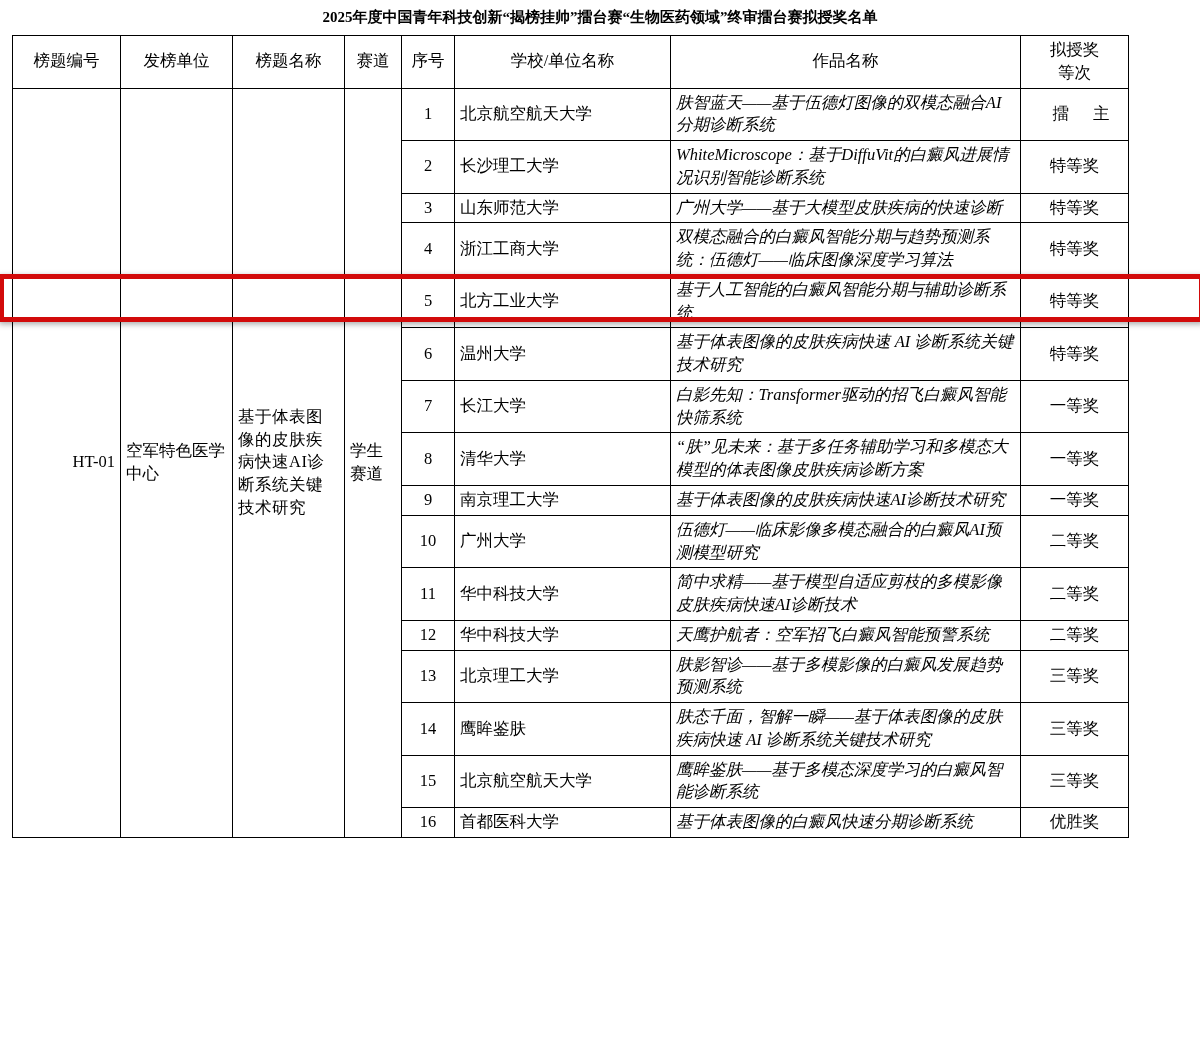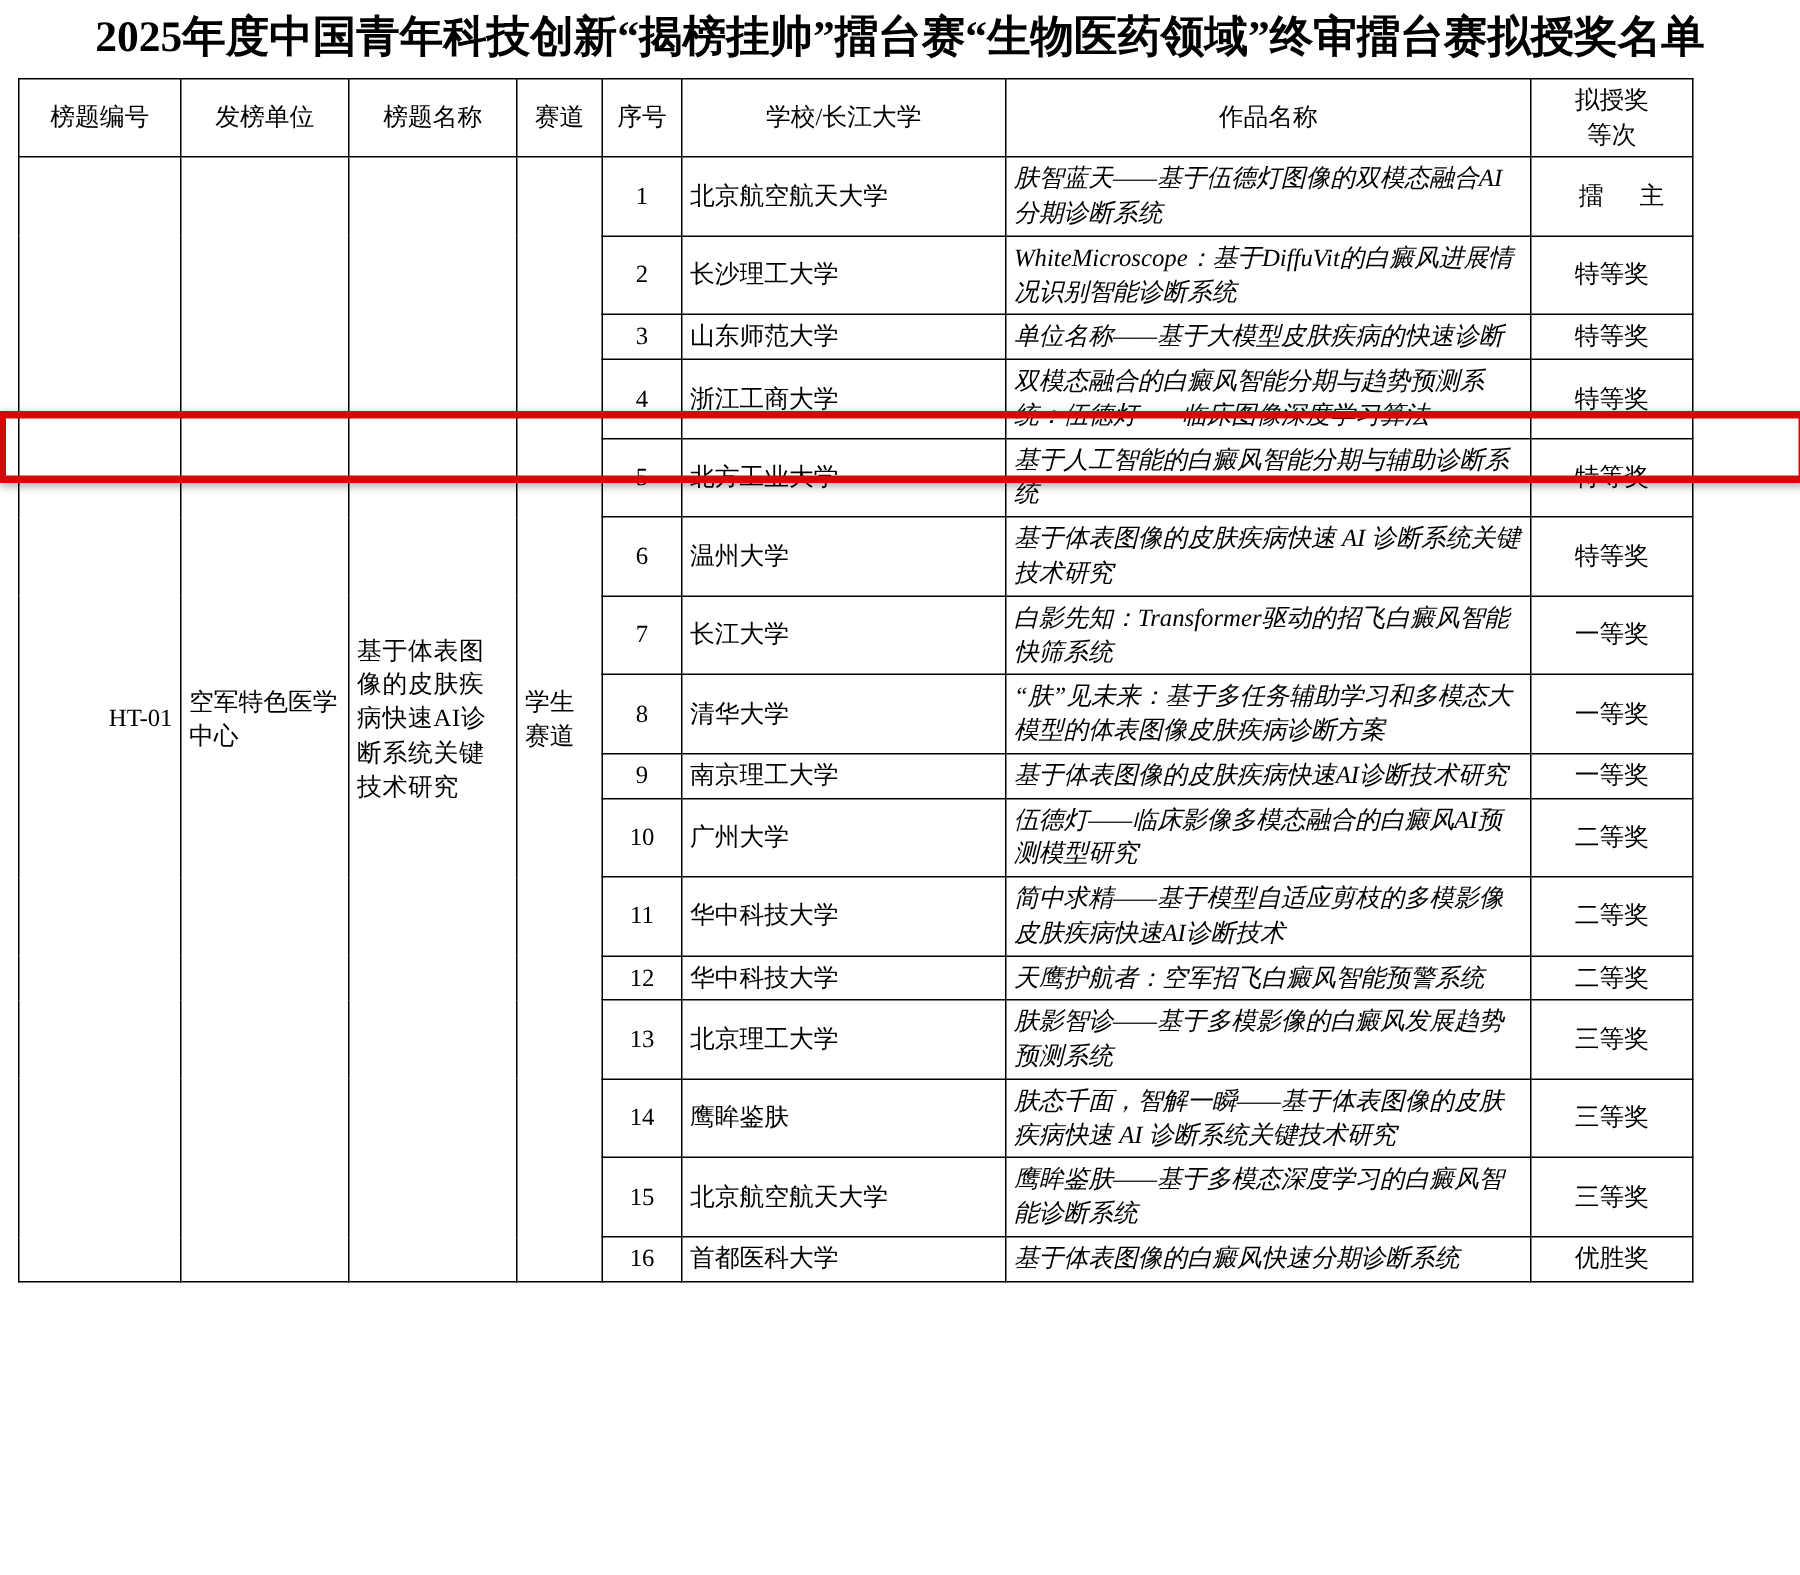--- a/index.html
+++ b/index.html
@@ -16,21 +16,21 @@
   }
   .page {
     position: relative;
     width: 1200px;
     height: 1050px;
     box-sizing: border-box;
     padding: 0;
   }
   .doc-title {
     text-align: center;
-    font-size: 29px;
+    font-size: 15px;
     font-weight: bold;
     letter-spacing: 0px;
     padding: 8px 0 9px 0;
     line-height: 1.2;
     font-family: "Liberation Serif", "DejaVu Serif", serif;
   }
   table.award-table {
     border-collapse: collapse;
     width: 1104px;
     margin: 0 12px;
@@ -111,21 +111,21 @@
       <col class="col-work">
       <col class="col-award">
     </colgroup>
     <thead>
       <tr>
         <th>榜题编号</th>
         <th>发榜单位</th>
         <th>榜题名称</th>
         <th>赛道</th>
         <th>序号</th>
-        <th>学校/长江大学</th>
+        <th>学校/单位名称</th>
         <th>作品名称</th>
         <th>
           <div>拟授奖</div>
           <div>等次</div>
         </th>
       </tr>
     </thead>
     <tbody>
       <tr>
         <td class="code-cell" rowspan="16">HT-01</td>
@@ -139,21 +139,21 @@
       </tr>
       <tr>
         <td class="seq-cell">2</td>
         <td class="school-cell">长沙理工大学</td>
         <td class="work-cell">WhiteMicroscope：基于DiffuVit的白癜风进展情况识别智能诊断系统</td>
         <td class="award-cell">特等奖</td>
       </tr>
       <tr>
         <td class="seq-cell">3</td>
         <td class="school-cell">山东师范大学</td>
-        <td class="work-cell">单位名称——基于大模型皮肤疾病的快速诊断</td>
+        <td class="work-cell">广州大学——基于大模型皮肤疾病的快速诊断</td>
         <td class="award-cell">特等奖</td>
       </tr>
       <tr>
         <td class="seq-cell">4</td>
         <td class="school-cell">浙江工商大学</td>
         <td class="work-cell">双模态融合的白癜风智能分期与趋势预测系统：伍德灯——临床图像深度学习算法</td>
         <td class="award-cell">特等奖</td>
       </tr>
       <tr>
         <td class="seq-cell">5</td>

